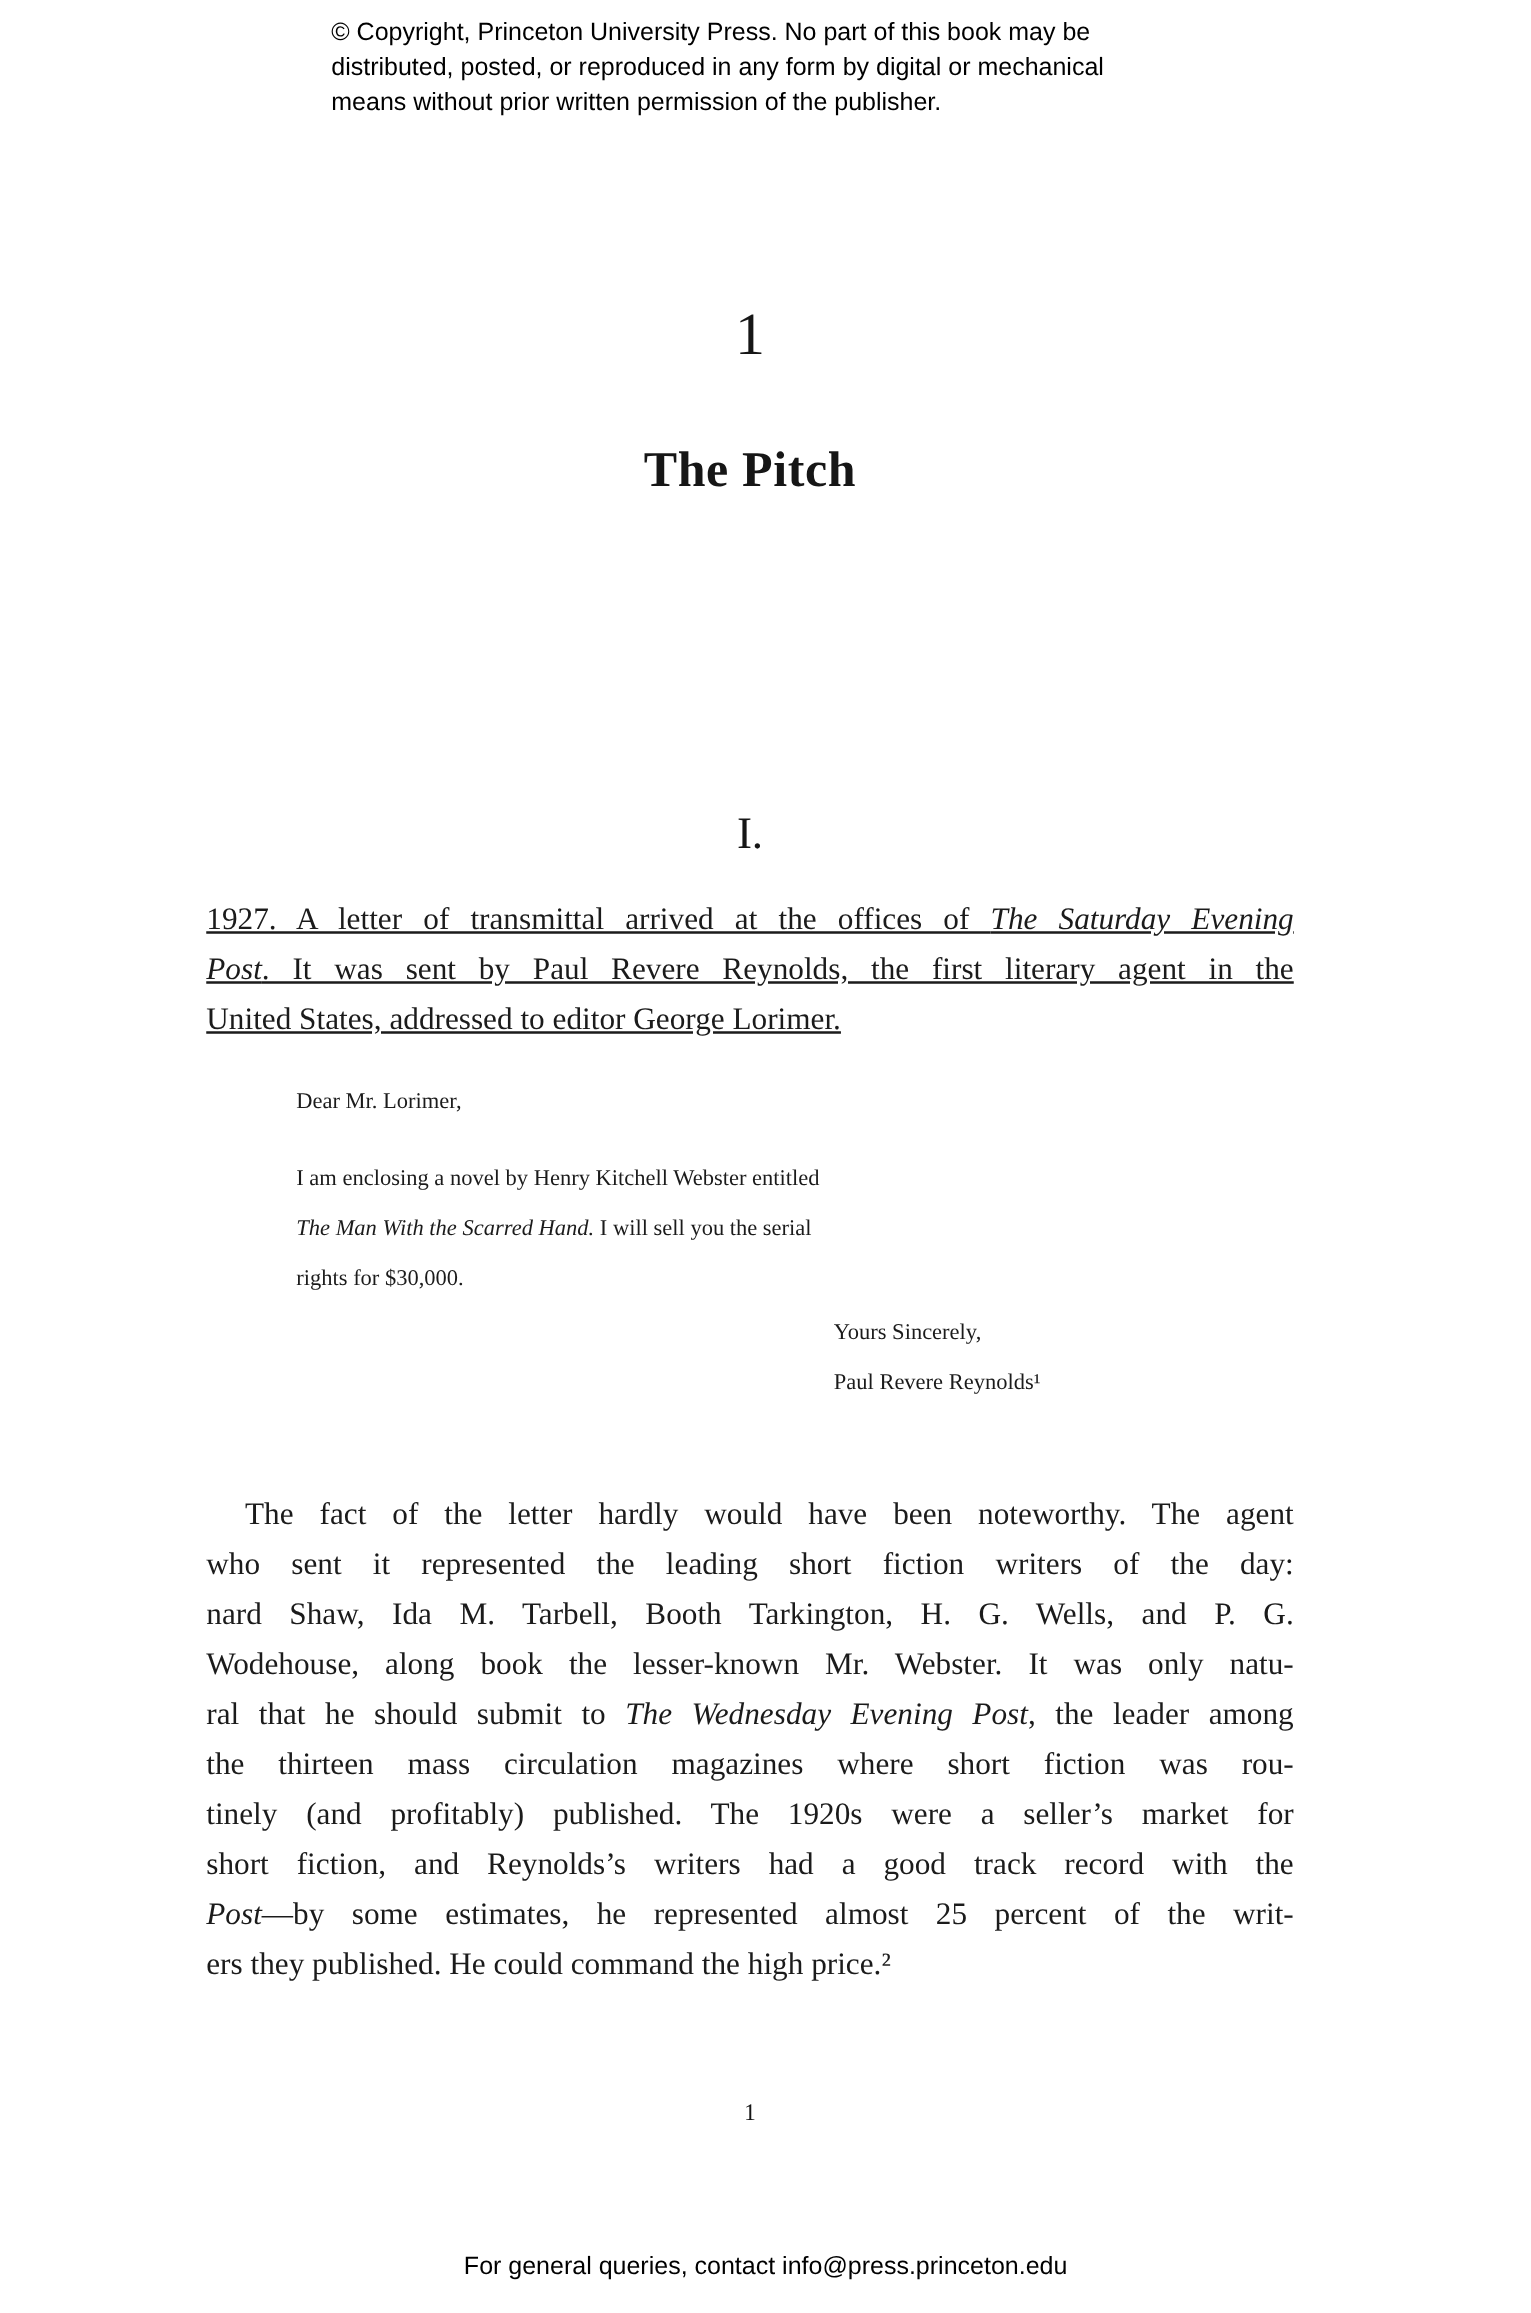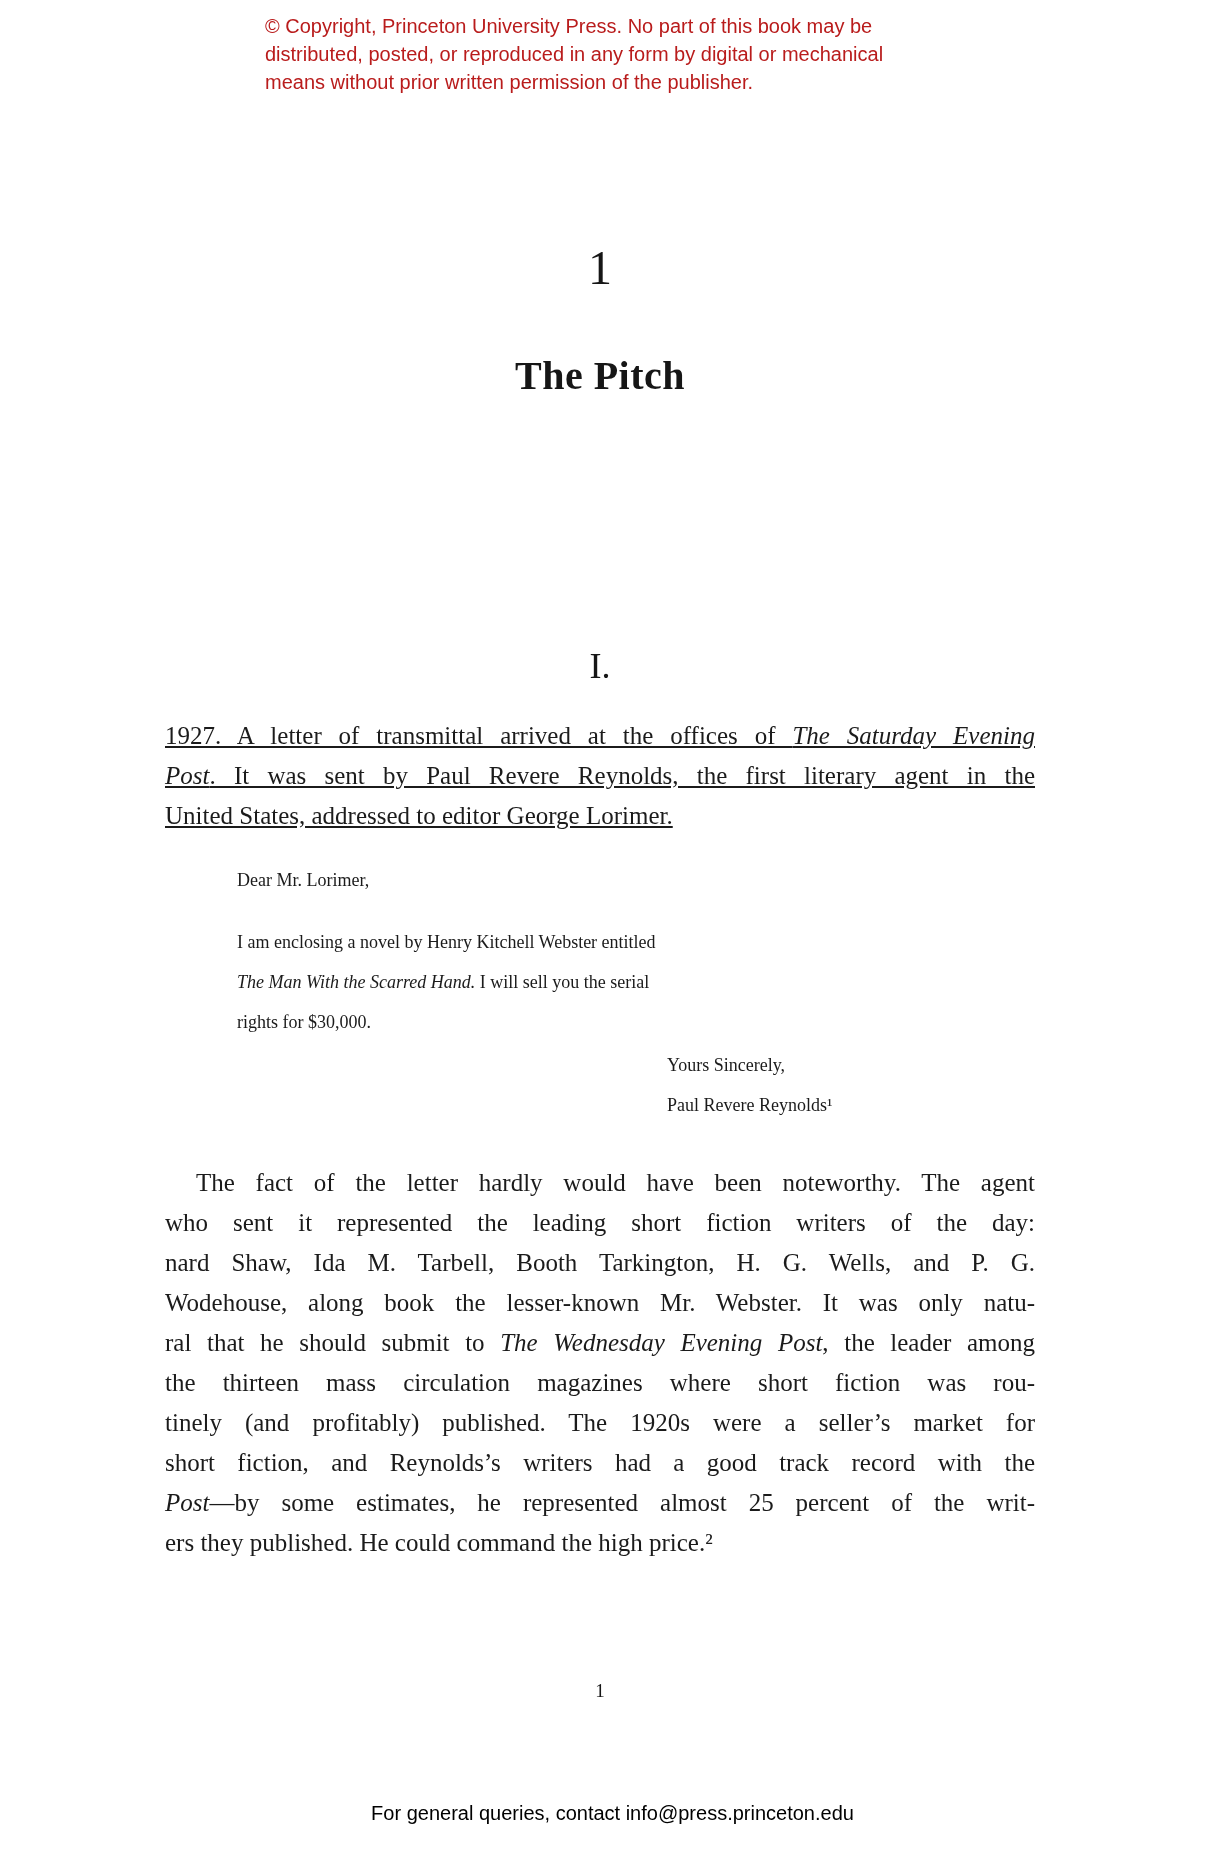--- a/index.html
+++ b/index.html
@@ -13,21 +13,21 @@
     color: #1b1b1b;
   }
   .copyright {
     position: absolute;
     left: 265px;
     top: 12px;
     width: 720px;
     font-family: "Liberation Sans", "DejaVu Sans", sans-serif;
     font-size: 20px;
     line-height: 28px;
-    color: #b91c1c;
+    color: #000000;
   }
   .content {
     position: absolute;
     left: 165px;
     top: 0;
     width: 870px;
     height: 1850px;
   }
   .chapter-number {
     position: absolute;
@@ -69,21 +69,21 @@
     line-height: 40px;
     text-align: justify;
     text-align-last: justify;
     white-space: nowrap;
   }
   .para .line:last-child {
     text-align-last: left;
     white-space: normal;
   }
   .para1 { top: 716px; text-decoration: underline; }
-  .para2 { top: 1163px; }
+  .para2 { top: 1192px; }
   .para2 .line:first-child { padding-left: 31px; }
   .letter {
     position: absolute;
     top: 860px;
     left: 72px;
     width: 735px;
     font-size: 18px;
   }
   .letter .line, .letter .salutation, .letter .sig-line {
     line-height: 40px;

